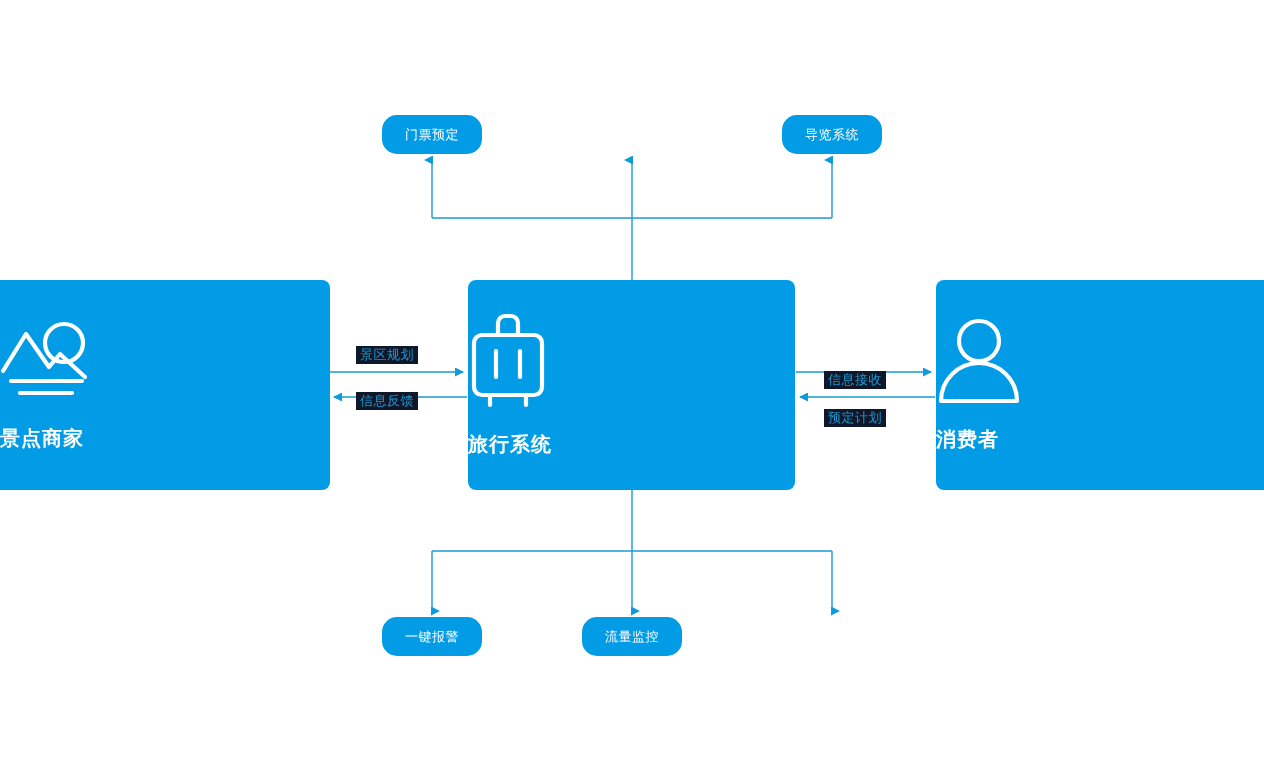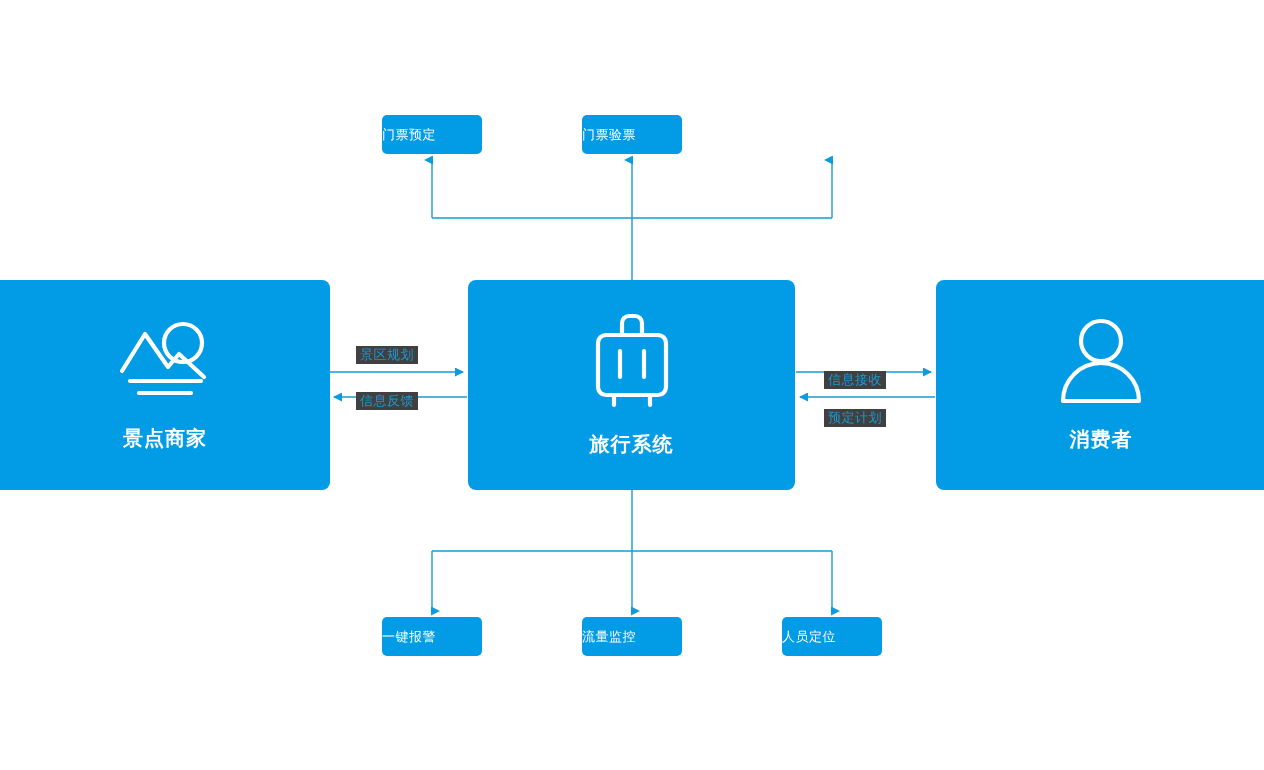--- a/index.html
+++ b/index.html
@@ -33,21 +33,21 @@
   }
 
   
   .entity-card {
     position: absolute;
     background: #029ce6;
     border-radius: 8px;
     z-index: 2;
     display: flex;
     flex-direction: column;
-    align-items: center;
+    align-items: flex-start;
     justify-content: center;
     box-sizing: border-box;
   }
   .entity-icon {
     display: block;
     line-height: 0;
   }
   .entity-label {
     color: #ffffff;
     font-size: 20px;
@@ -60,25 +60,25 @@
   #card-merchant { left: 0px;   top: 280px; width: 330px; height: 210px; border-radius: 0 8px 8px 0; }
   #card-system   { left: 468px; top: 280px; width: 327px; height: 210px; }
   #card-consumer { left: 936px; top: 280px; width: 330px; height: 210px; border-radius: 8px 0 0 8px; }
 
   
   .module-chip {
     position: absolute;
     width: 100px;
     height: 39px;
     background: #029ce6;
-    border-radius: 5px;
+    border-radius: 15px;
     z-index: 2;
     display: flex;
     align-items: center;
-    justify-content: flex-start;
+    justify-content: center;
   }
   .module-chip-label {
     color: #ffffff;
     font-size: 13px;
     letter-spacing: 0.5px;
     white-space: nowrap;
   }
 
   .chip-top    { top: 115px; }
   .chip-bottom { top: 617px; }
@@ -88,21 +88,21 @@
 
   
   .flow-label {
     position: absolute;
     z-index: 3;
     color: #1a9ad4;
     font-size: 13px;
     letter-spacing: 0.5px;
     white-space: nowrap;
     text-align: center;
-    background: #404040;
+    background: #0f172a;
     padding: 0 4px;
   }
   #label-planning { left: 356px; top: 346px; }
   #label-feedback { left: 356px; top: 392px; }
   #label-receive  { left: 824px; top: 346px; margin-top: 25px; }
   #label-booking  { left: 824px; top: 409px; }
 </style>
 </head>
 <body>
 
@@ -182,32 +182,29 @@
         <circle cx="43" cy="23" r="20"></circle>
         <path d="M5 83 a38 38 0 0 1 76 0 Z"></path>
       </svg>
     </span>
     <span class="entity-label">消费者</span>
   </div>
 
   <div class="module-chip chip-top chip-col-left">
     <span class="module-chip-label">门票预定</span>
   </div>
-  <div class="module-chip chip-top chip-col-center">
-    <span class="module-chip-label">门票验票</span>
+  <div class="module-chip chip-top chip-col-right">
+    <span class="module-chip-label">导览系统</span>
   </div>
 
   <div class="module-chip chip-bottom chip-col-center">
     <span class="module-chip-label">流量监控</span>
   </div>
   <div class="module-chip chip-bottom chip-col-left">
     <span class="module-chip-label">一键报警</span>
-  </div>
-  <div class="module-chip chip-bottom chip-col-right">
-    <span class="module-chip-label">人员定位</span>
   </div>
 
   <div class="flow-label" id="label-planning">景区规划</div>
   <div class="flow-label" id="label-feedback">信息反馈</div>
   <div class="flow-label" id="label-receive">信息接收</div>
   <div class="flow-label" id="label-booking">预定计划</div>
 
 </div>
 
 </body></html>

